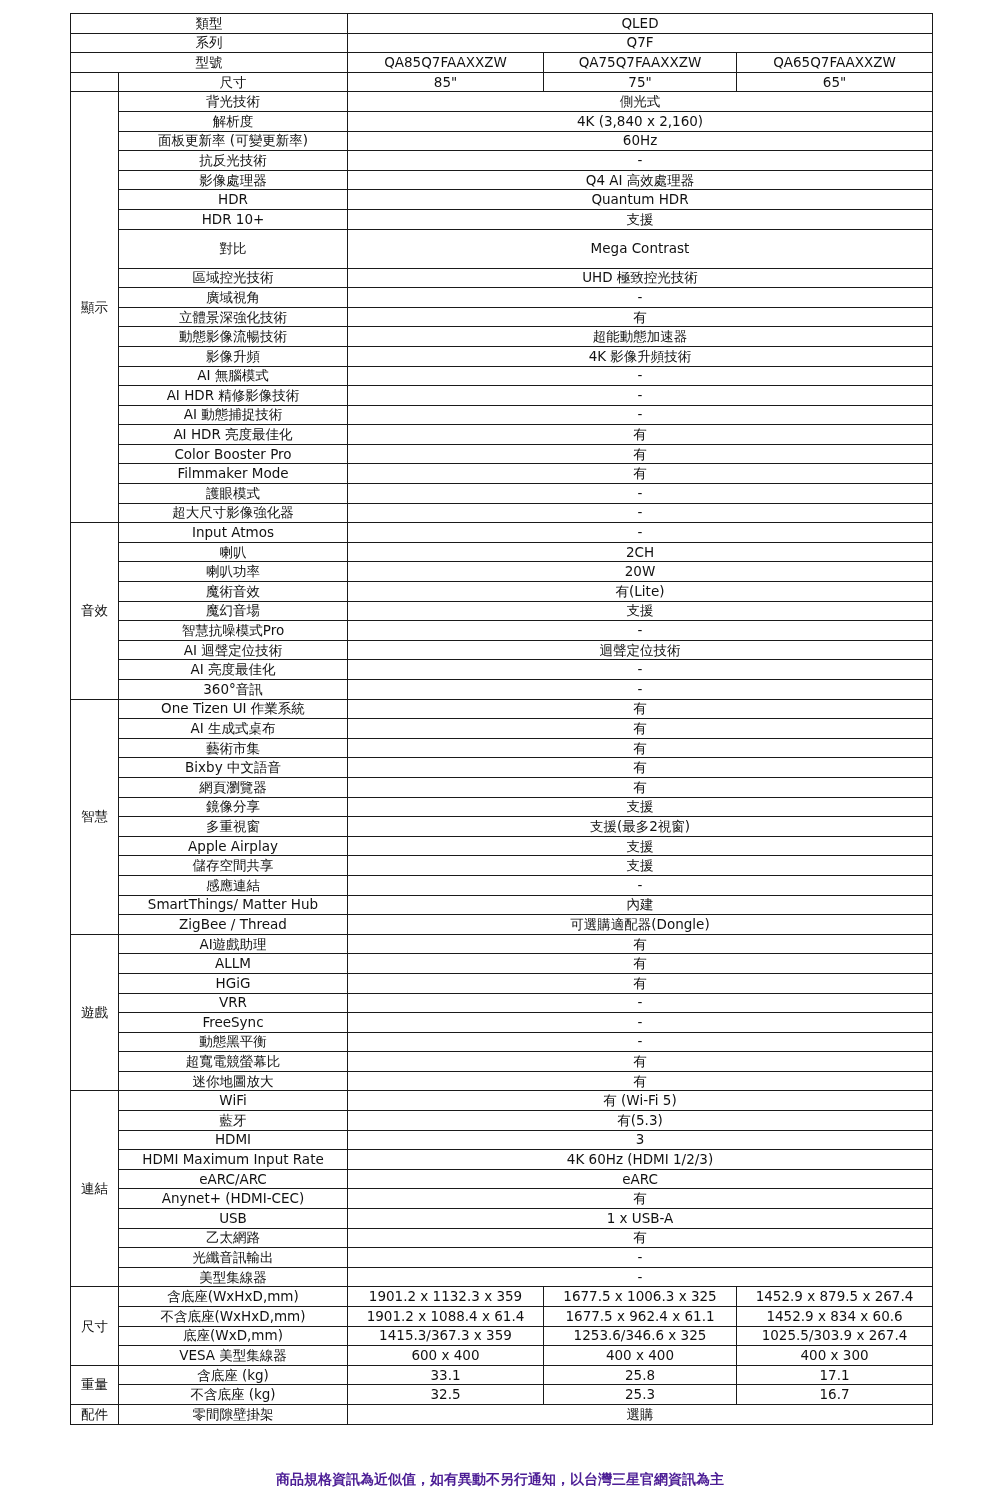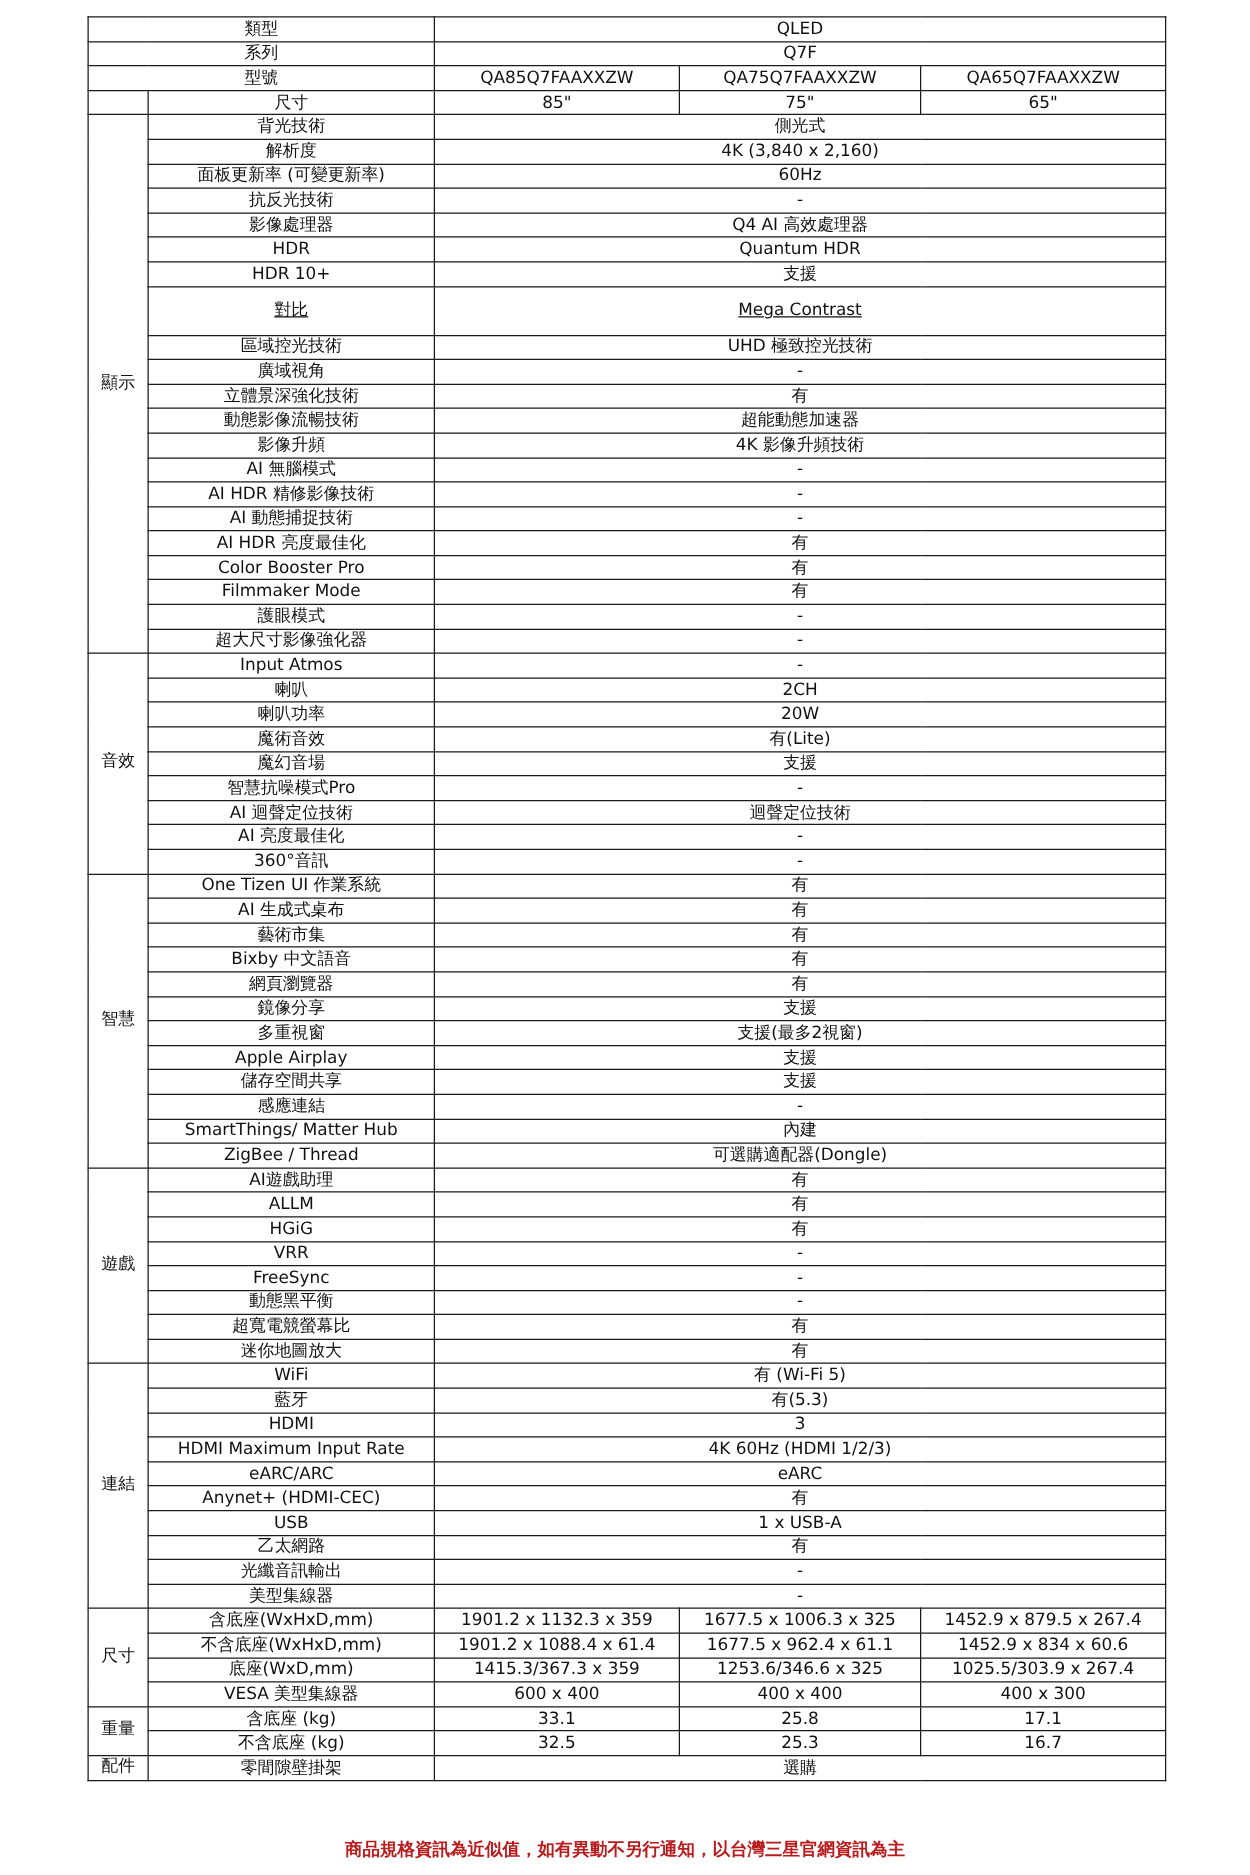--- a/index.html
+++ b/index.html
@@ -1,23 +1,23 @@
 <!DOCTYPE html>
 <html><head>
 <meta charset="utf-8">
 <style>
   html, body { margin: 0; padding: 0; background: #ffffff; }
   body { width: 1000px; height: 1500px; position: relative; font-family: "DejaVu Sans", "Liberation Sans", sans-serif; color: #111; }
   #spec { position: absolute; left: 70px; top: 13px; width: 862px; }
   table { border-collapse: collapse; width: 862px; table-layout: fixed; font-size: 13.5px; }
   td { border: 1.5px solid #1a1a1a; text-align: center; vertical-align: middle; padding: 0; height: 18.6px; line-height: 17px; white-space: nowrap; overflow: hidden; }
-  td.cat { width: 46px; font-family: Liberation Mono, monospace; }
+  td.cat { width: 46px; }
   td.lbl { width: 227px; }
-  td.tall { height: 38px; text-decoration: underline; }
-  .footnote { position: absolute; left: 0; width: 1000px; top: 1471px; text-align: center; font-size: 14px; font-weight: bold; color: #b91c1c; }
+  td.tall { height: 38px; }
+  .footnote { position: absolute; left: 0; width: 1000px; top: 1471px; text-align: center; font-size: 14px; font-weight: bold; color: #4c1d95; }
 </style>
 </head>
 <body>
 
 <div id="spec">
 <table>
   <colgroup>
     <col style="width:48px">
         <col style="width:229px">
         <col style="width:196px">

